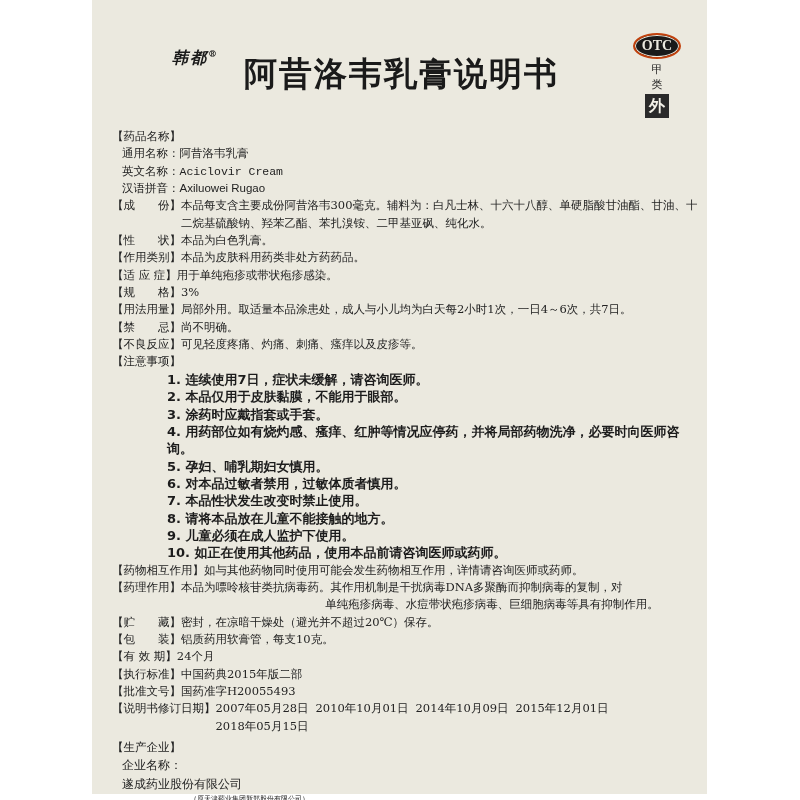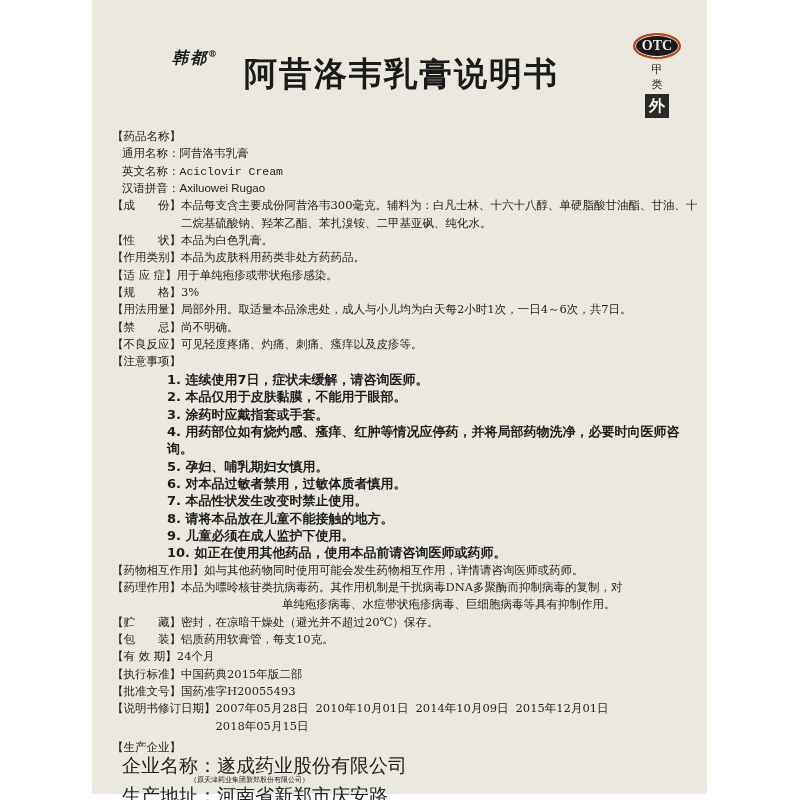--- a/index.html
+++ b/index.html
@@ -37,24 +37,24 @@
     line-height: 24px; font-size: 16px; font-weight: bold; margin-top: 2px; font-family: "DejaVu Sans", sans-serif;
   }
   .content {
     position: absolute; left: 20px; top: 128px; width: 590px; font-size: 11.5px; line-height: 17.35px;
   }
   .row { display: flex; white-space: nowrap; }
   .lbl { flex: none; }
   .val { flex: 1; white-space: normal; }
   .indent { padding-left: 10px; }
   .notes { font-family: "DejaVu Sans", sans-serif; font-weight: bold; font-size: 13px; padding-left: 55px; color: #1c1c1c; }
-  .cont { padding-left: 170px; }
+  .cont { padding-left: 170px; text-align: center; }
   .dates .d { display: inline-block; width: 100px; }
   .small-note { font-size: 7px; padding-left: 78px; line-height: 11px; }
-  .ent-row { font-size: 19px; line-height: 19px; }
+  .ent-row { font-size: 12px; line-height: 19px; flex-direction: column; }
 </style>
 </head>
 <body>
 
 <div class="paper">
   <div class="brand"><span>韩都</span><sup>®</sup></div>
   <div class="title">阿昔洛韦乳膏说明书</div>
 
   <div class="otc-box">
     <div class="otc">OTC</div>

